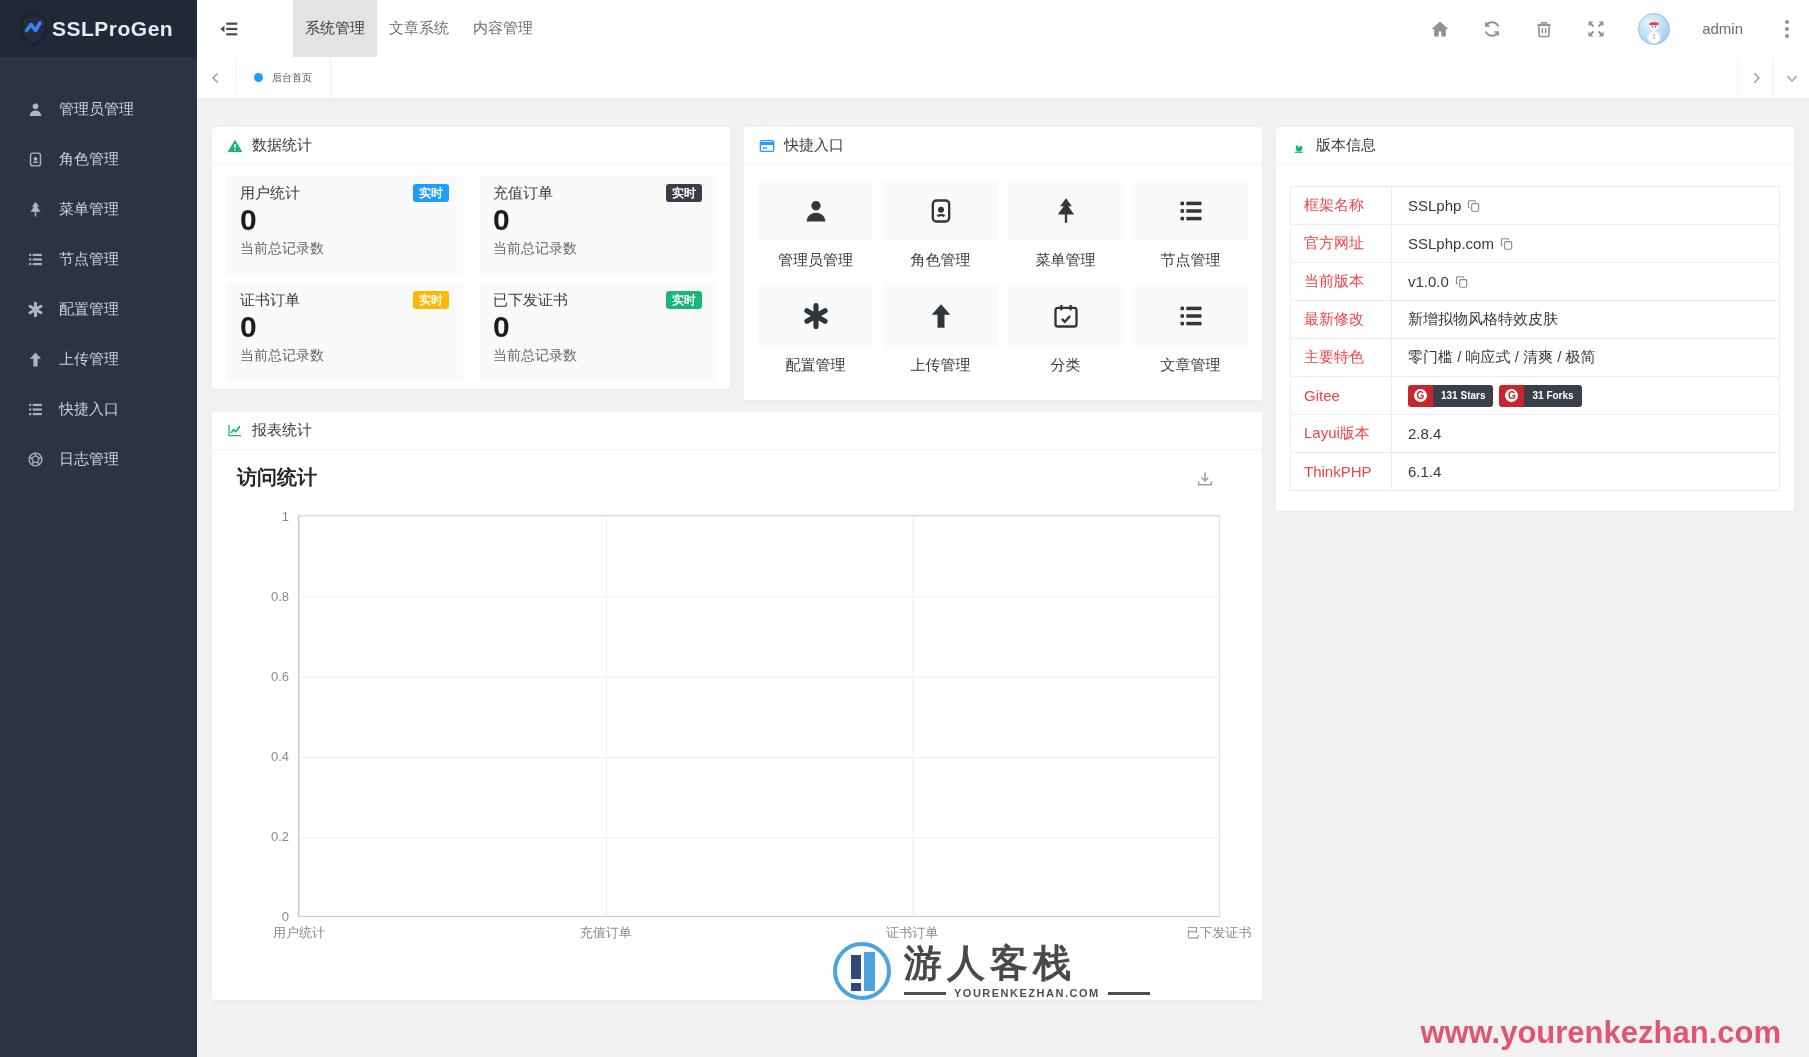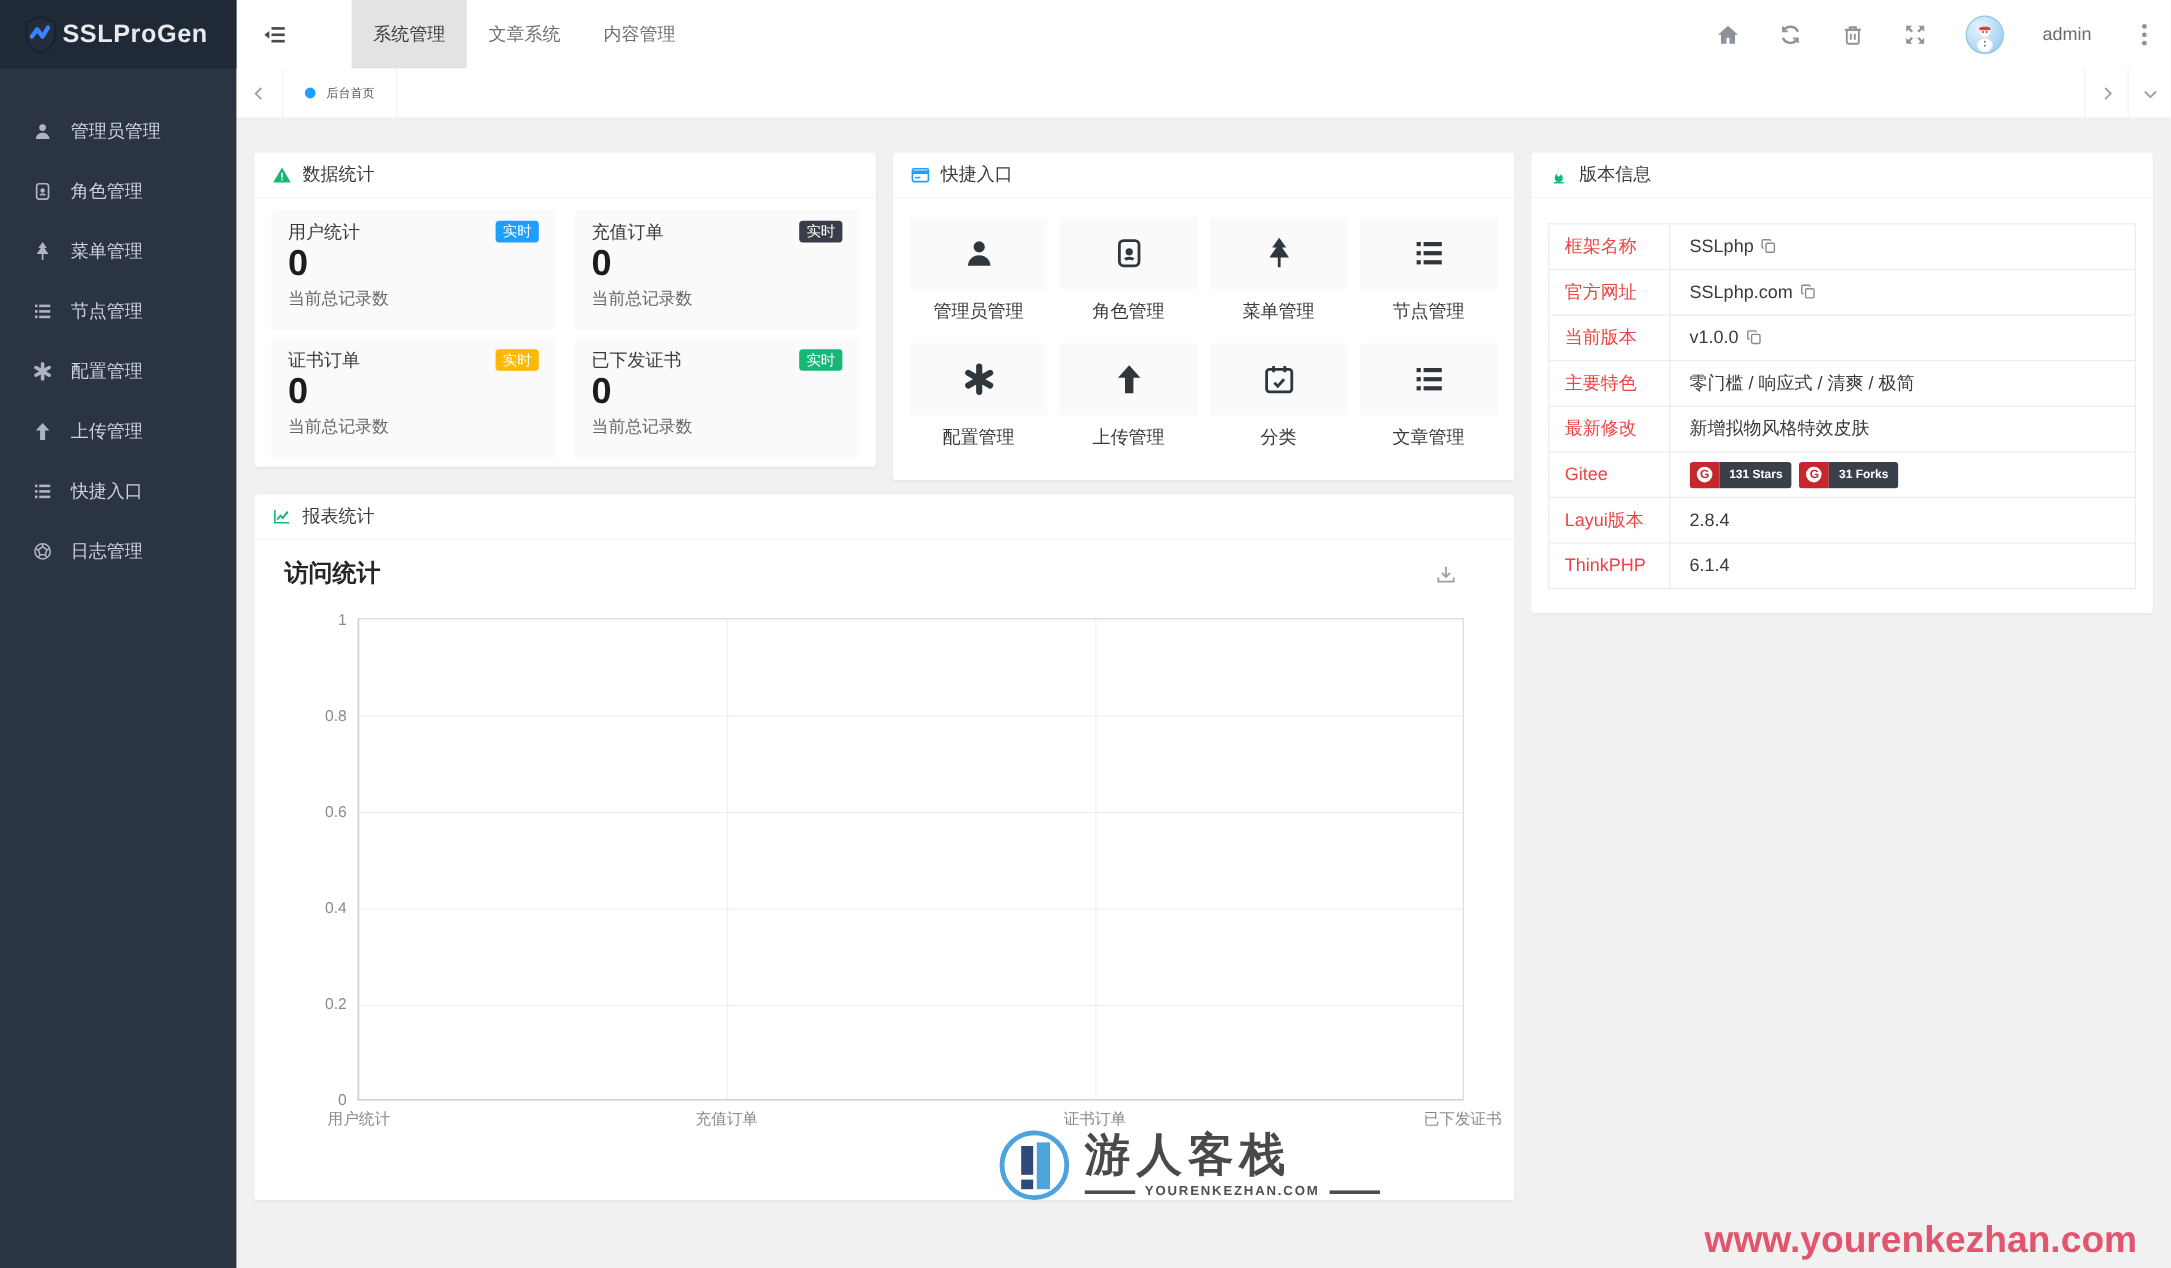--- a/index.html
+++ b/index.html
@@ -15,21 +15,21 @@
   .logo { height:57px; background:#202936; display:flex; align-items:center; gap:0; padding-left:16px; }
   .logo-title { color:#e8eaee; font-size:21px; font-weight:bold; letter-spacing:.5px; }
   .menu { padding-top:27px; }
   .menu-item { height:50px; display:flex; align-items:center; gap:15px; padding-left:27px; color:#ccd1da; cursor:pointer; font-size:15px; }
   .menu-item .mi { width:17px; height:17px; color:#aeb5c0; flex:0 0 auto; }
 
   
   .navbar { position:absolute; left:197px; right:0; top:0; height:57px; background:#fff; z-index:25; display:flex; align-items:stretch; }
   .collapse-btn { width:64px; display:flex; align-items:center; justify-content:center; color:#4a4a4a; cursor:pointer; }
   .nav-tabs { display:flex; margin-left:32px; }
-  .nav-tab { width:96px; display:flex; align-items:center; justify-content:center; font-size:15px; color:#6f6f6f; cursor:pointer; }
+  .nav-tab { width:84px; display:flex; align-items:center; justify-content:center; font-size:15px; color:#6f6f6f; cursor:pointer; }
   .nav-tab.active { background:#e3e3e3; color:#3c3c3c; }
   .nav-right { position:absolute; right:0; top:0; height:57px; display:flex; align-items:center; gap:32px; padding-right:16px; }
   .nav-ic { width:20px; height:20px; color:#8d929b; cursor:pointer; }
   .avatar { width:32px; height:32px; border-radius:50%; background:radial-gradient(circle at 35% 30%, #e8f4fd, #a8d4f2 70%, #7fb9e6); border:1px solid #8fc3ea; overflow:hidden; display:flex; align-items:flex-end; justify-content:center; cursor:pointer; }
   .username { color:#6c6c6c; font-size:15px; cursor:pointer; }
   .dots { display:flex; flex-direction:column; gap:3px; cursor:pointer; padding:4px; margin-left:6px; }
   .dots i { width:4px; height:4px; border-radius:50%; background:#8d929b; }
 
   
   .tabbar { position:absolute; left:197px; right:0; top:57px; height:42px; background:#fff; border-bottom:1px solid #ececec; z-index:24; display:flex; }
@@ -46,21 +46,21 @@
   .card-head { height:38px; display:flex; align-items:center; gap:9px; padding:0 15px; border-bottom:1px solid #f4f4f4; }
   .card-head .hi { width:16px; height:16px; }
   .card-title { font-size:15px; color:#3a3a3a; }
 
   
   #card-stats { grid-column:1; grid-row:1; height:262px; }
   .stats-body { padding:10px 14px; display:grid; grid-template-columns:1fr 1fr; column-gap:16px; row-gap:7px; }
   .stat-box { background:#fafafa; border-radius:3px; height:100px; padding:9px 14px; }
   .stat-top { display:flex; align-items:flex-start; justify-content:space-between; }
   .stat-label { font-size:15px; color:#3a3a3a; }
-  .badge { font-size:12px; font-weight:normal; color:#fff; padding:2px 6px; border-radius:3px; line-height:14px; }
+  .badge { font-size:12px; font-weight:bold; color:#fff; padding:2px 6px; border-radius:3px; line-height:14px; }
   .b-blue { background:#1e9fff; } .b-dark { background:#393d49; } .b-orange { background:#ffb800; } .b-teal { background:#16b777; }
   .stat-value { font-size:30px; font-weight:bold; color:#1c1c1c; line-height:34px; }
   .stat-desc { font-size:14px; color:#666; margin-top:3px; }
 
   
   #card-quick { grid-column:2; grid-row:1; height:273px; }
   .quick-body { padding:16px 14px; display:grid; grid-template-columns:repeat(4,1fr); column-gap:10px; row-gap:16px; }
   .quick-item { cursor:pointer; text-align:center; }
   .quick-tile { height:60px; background:#fafafa; border-radius:2px; display:flex; align-items:center; justify-content:center; color:#2f363c; }
   .quick-tile svg { width:28px; height:28px; }
@@ -470,26 +470,26 @@
                     </svg></span></td>
           </tr>
           <tr>
             <td class="vl">当前版本</td>
             <td class="vv"><span>v1.0.0</span><span class="copy-ic"><svg viewBox="0 0 24 24" fill="none" stroke="currentColor" stroke-width="2">
                       <rect x="8" y="8" width="12" height="13" rx="2"></rect>
                       <path d="M5 15H4a1.5 1.5 0 0 1-1.5-1.5v-9A1.5 1.5 0 0 1 4 3h9A1.5 1.5 0 0 1 14.5 4.5V5"></path>
                     </svg></span></td>
           </tr>
           <tr>
+            <td class="vl">最新修改</td>
+            <td class="vv">新增拟物风格特效皮肤</td>
+          </tr>
+          <tr>
             <td class="vl">主要特色</td>
             <td class="vv">零门槛 / 响应式 / 清爽 / 极简</td>
-          </tr>
-          <tr>
-            <td class="vl">最新修改</td>
-            <td class="vv">新增拟物风格特效皮肤</td>
           </tr>
           <tr>
             <td class="vl">Gitee</td>
             <td class="vv">
               <div class="gitee-badges">
                 <span class="gbadge">
                   <span class="gb-red">
                         <span class="gb-g">G</span>
                       </span>
                   <span class="gb-txt">131 Stars</span>

